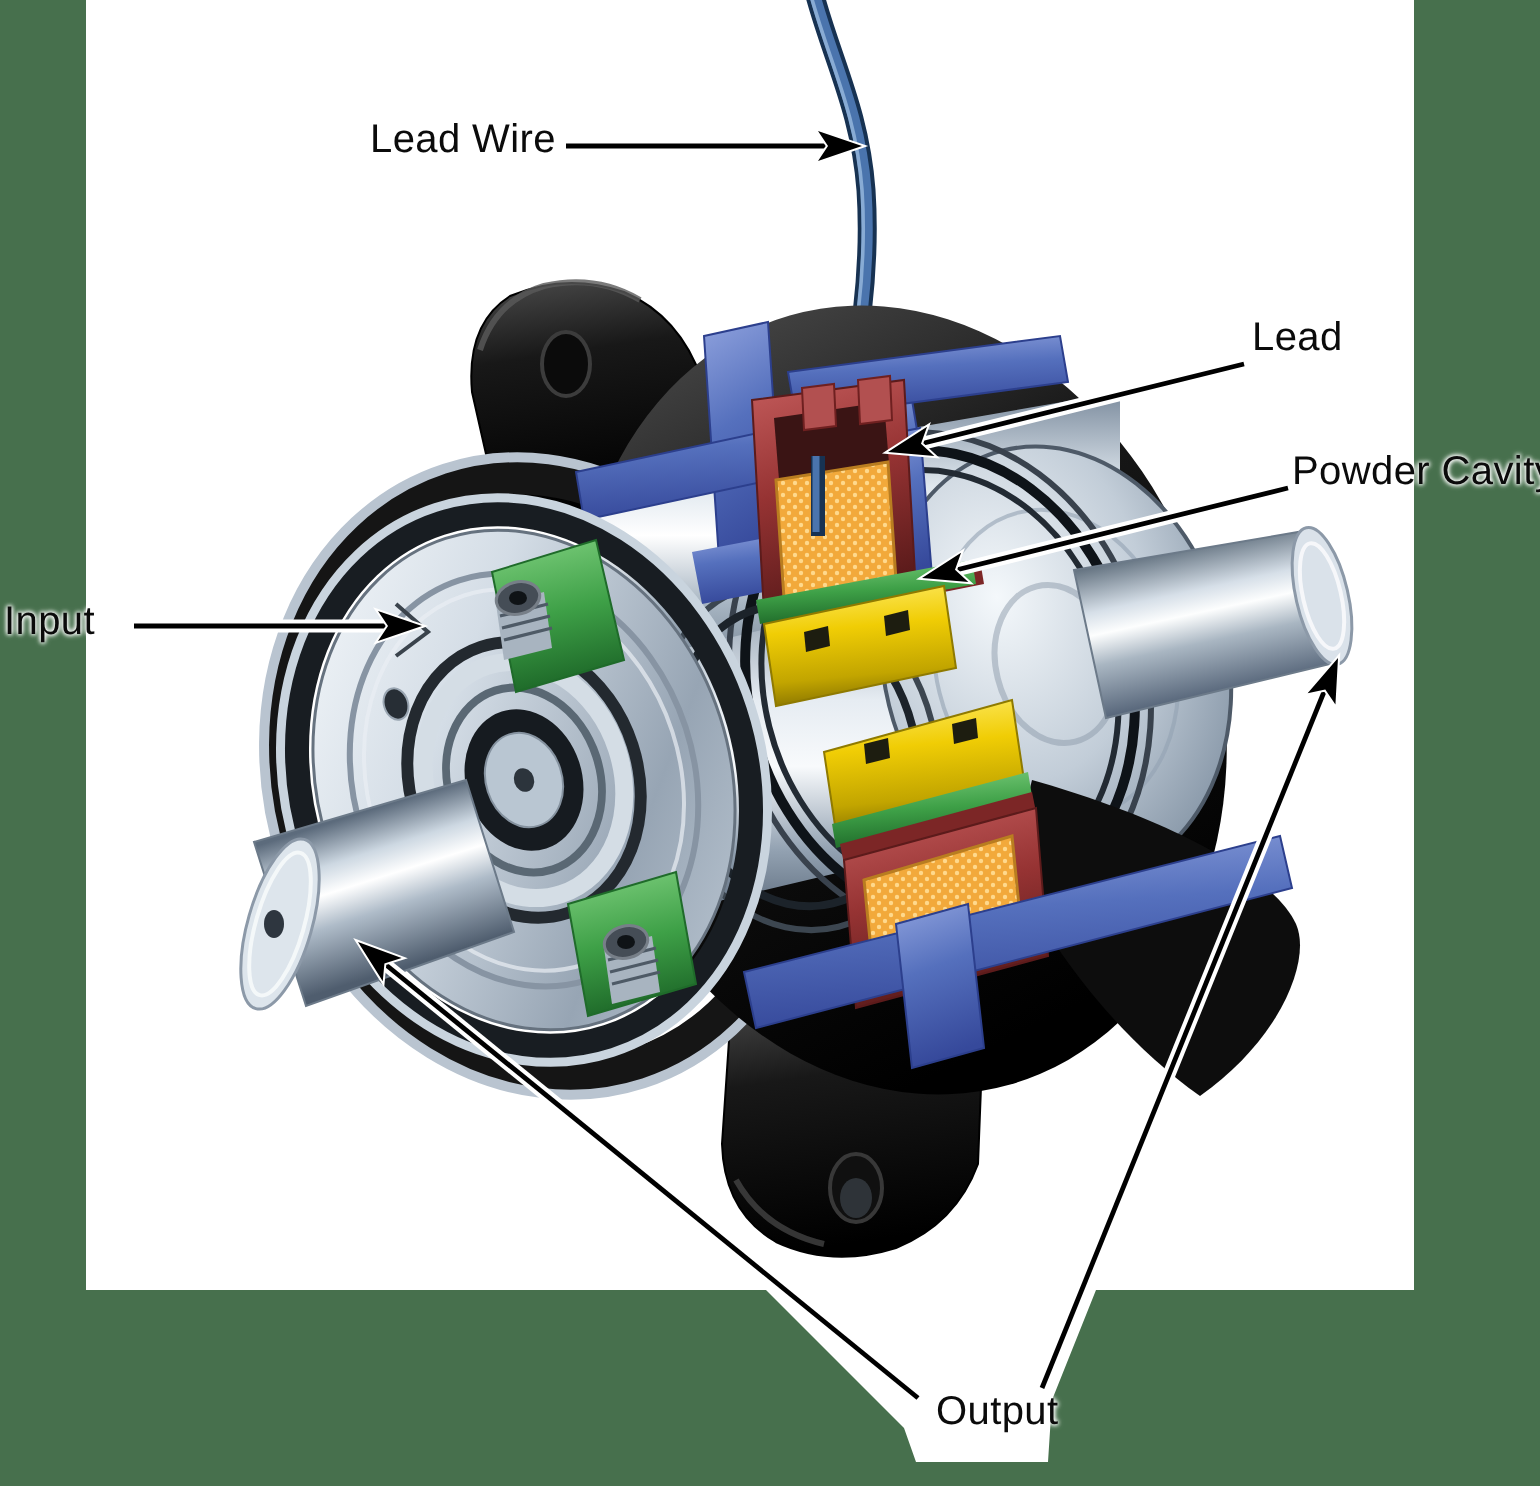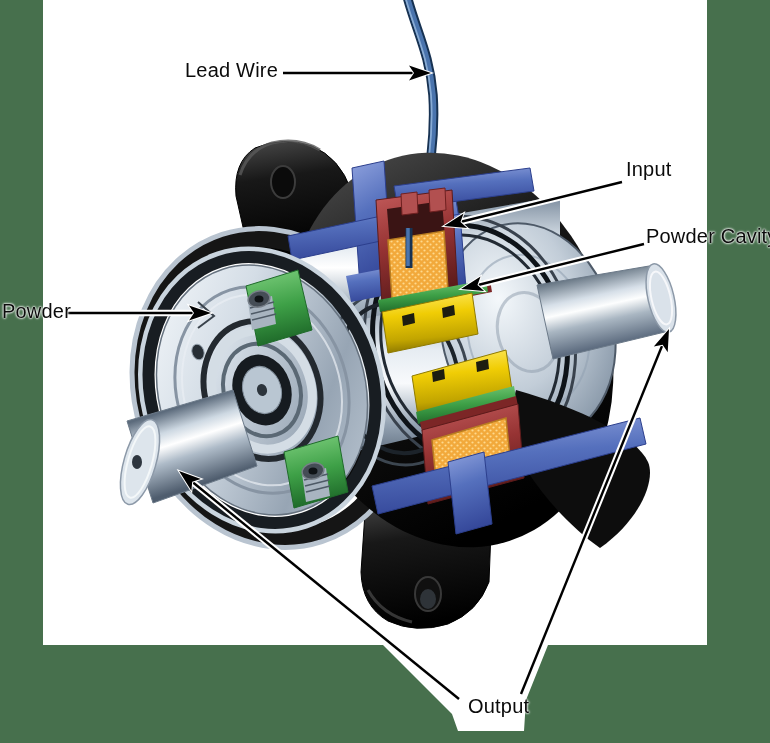--- a/index.html
+++ b/index.html
@@ -244,17 +244,17 @@
     </g>
     <g>
       <line class="halo" x1="521" y1="694" x2="664" y2="341"></line>
       <line class="ink" x1="521" y1="694" x2="664" y2="341"></line>
       <path class="head" d="M0,0 L-22,7.5 L-17,0 L-22,-7.5 Z" transform="translate(669,329) rotate(-68)"></path>
     </g>
   </g>
 </svg>
 
 <div class="callout-label" style="left:185px;top:59px">Lead Wire</div>
-<div class="callout-label" style="left:626px;top:158px">Input</div>
+<div class="callout-label" style="left:626px;top:158px">Lead</div>
 <div class="callout-label" style="left:646px;top:225px">Powder Cavity</div>
-<div class="callout-label" style="left:2px;top:300px">Powder</div>
+<div class="callout-label" style="left:2px;top:300px">Input</div>
 <div class="callout-label" style="left:468px;top:695px">Output</div>
 </div>
 
 </body></html>

